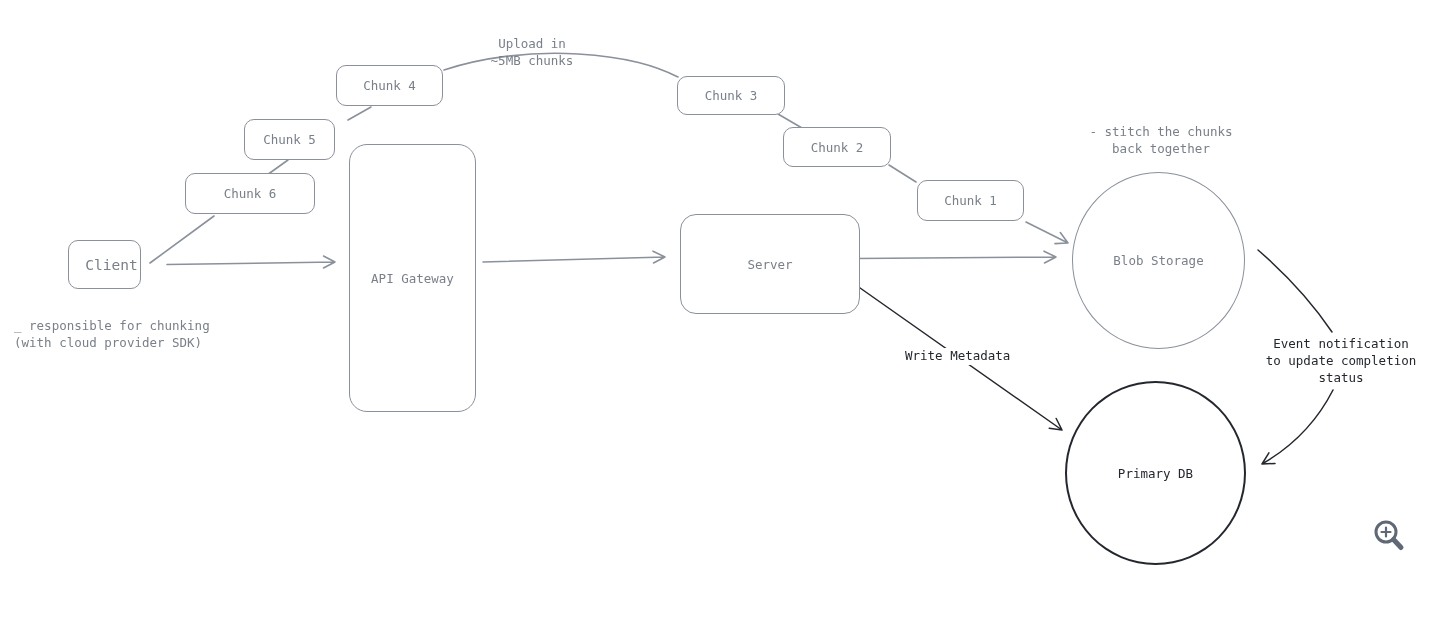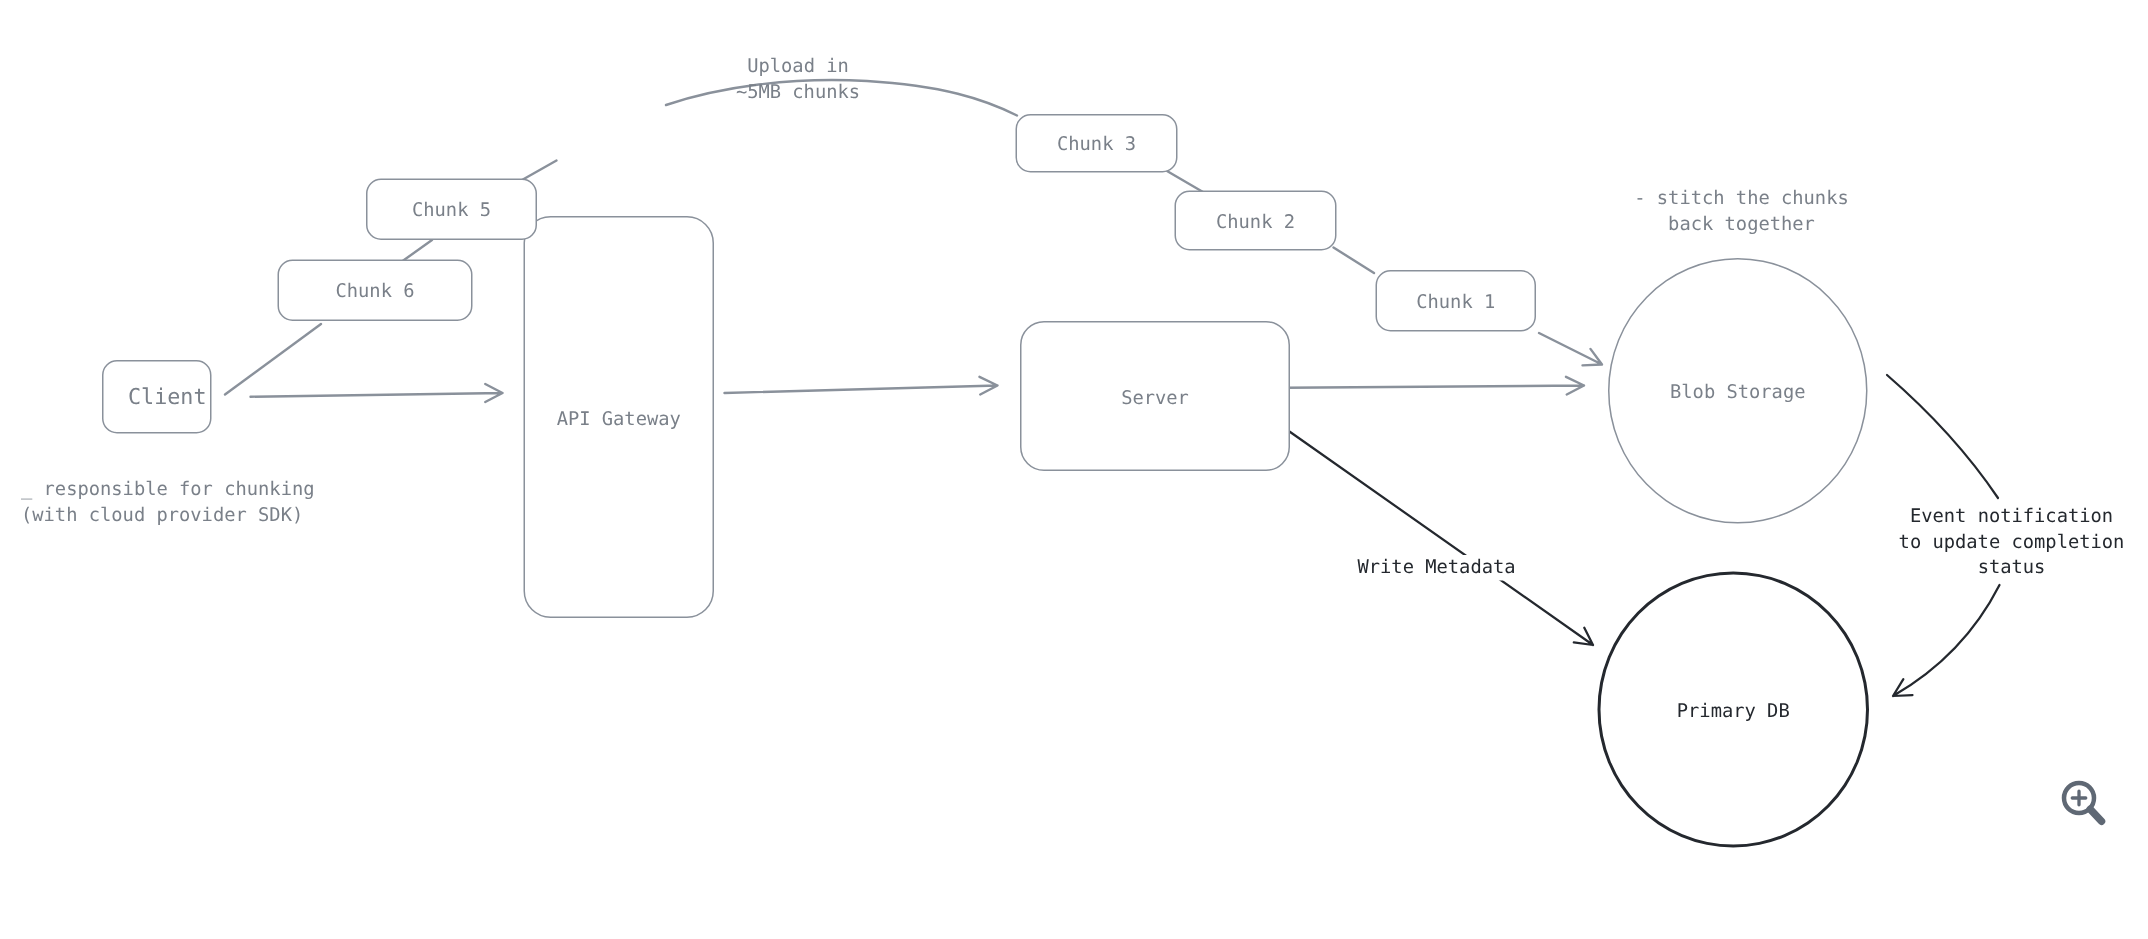--- a/index.html
+++ b/index.html
@@ -25,21 +25,21 @@
   .node.rect{border-radius:10px;}
   .node.big{border-radius:18px;}
   .node.circle{border-radius:50%;background:transparent;}
   .node.dark{border-color:var(--ink);border-width:2px;color:var(--ink);}
   .note{
     position:absolute;color:var(--gray-text);font-size:12.5px;
     line-height:1.34;white-space:pre-line;
   }
   .note.center{text-align:center;}
   .note.ink{color:var(--ink);}
-  .note.bg{background:var(--bg);padding:0 2px;margin-top:22px;}
+  .note.bg{background:var(--bg);padding:0 2px;}
   .caption{
     position:absolute;left:0;top:586px;width:100%;text-align:center;
     font-family:"Liberation Sans",sans-serif;font-size:23px;font-weight:500;
     color:var(--caption);letter-spacing:.2px;
   }
   .zoom-btn{
     position:absolute;left:1362px;top:508px;width:48px;height:48px;
     background:transparent;border:none;padding:0;cursor:pointer;
   }
 </style>
@@ -73,24 +73,27 @@
   </div>
 
   <div class="node rect" style="left:68px;top:240px;width:73px;height:49px;font-size:14.5px;padding-left:14px;">
     <span>Client</span>
   </div>
 
   <div class="node rect" style="left:185px;top:173px;width:130px;height:41px;">
     <span>Chunk 6</span>
   </div>
 
-  <div class="node rect" style="left:244px;top:119px;width:114px;height:41px;">
+  <div class="node rect" style="left:244px;top:119px;width:91px;height:41px;">
     <span>Chunk 5</span>
   </div>
 
+  <div class="node rect" style="left:336px;top:65px;width:107px;height:41px;">
+    <span>Chunk 4</span>
+  </div>
 
   <div class="node rect" style="left:677px;top:76px;width:108px;height:39px;">
     <span>Chunk 3</span>
   </div>
 
   <div class="node rect" style="left:783px;top:127px;width:108px;height:40px;">
     <span>Chunk 2</span>
   </div>
 
   <div class="node rect" style="left:917px;top:180px;width:107px;height:41px;text-align:right;">

